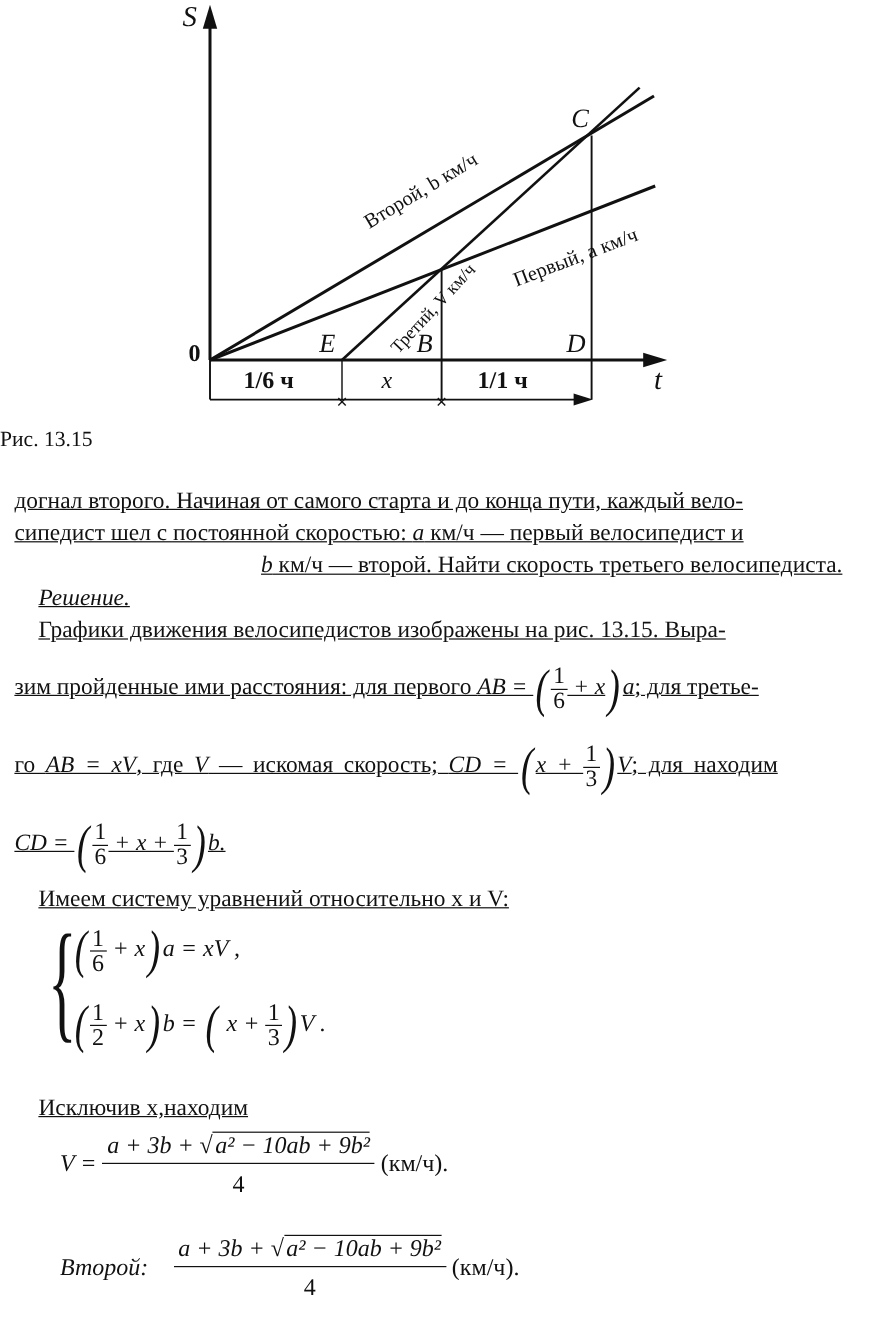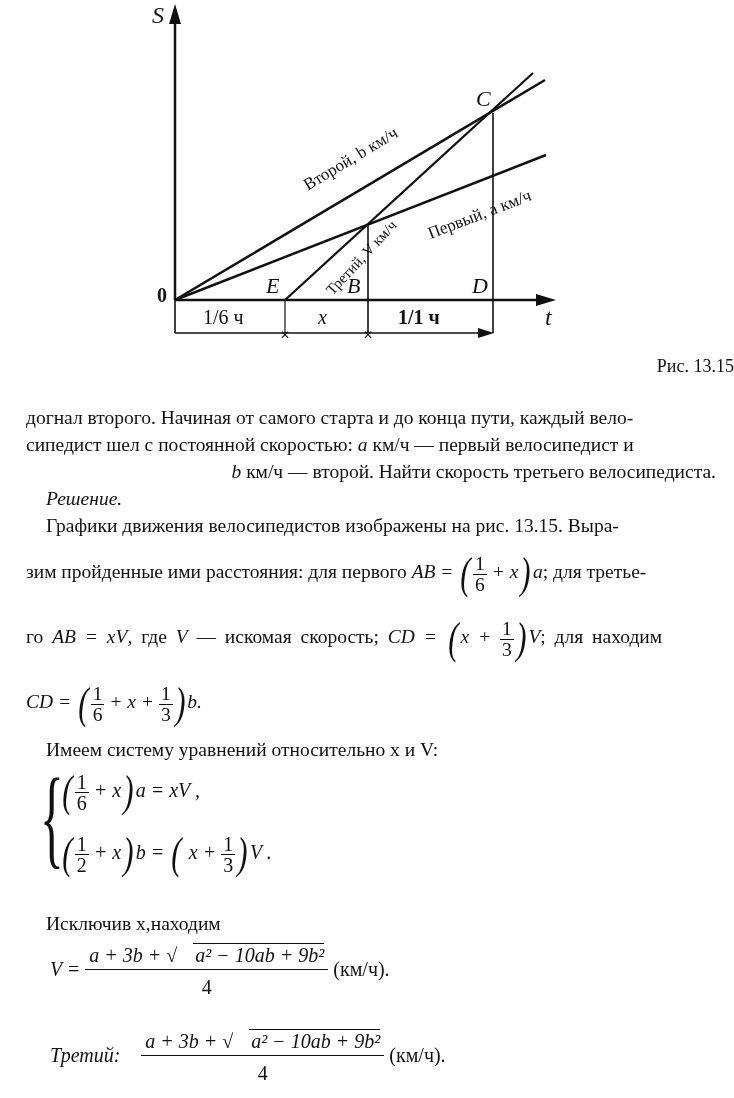--- a/index.html
+++ b/index.html
@@ -1,32 +1,32 @@
 <!DOCTYPE html>
 <html><head>
 <meta charset="utf-8">
 <style>
   html, body { margin: 0; padding: 0; background: #ffffff; }
   body { width: 734px; height: 1098px; position: relative; overflow: hidden;
          font-family: "Liberation Serif", serif; color: #111; }
   .diagram { position: absolute; left: 0; top: 0; width: 734px; height: 395px; }
-  .caption { position: absolute; top: 356px; left: 0; width: 734px; text-align: right; font-size: 18px; }
-  .para { position: absolute; left: 26px; width: 690px; font-size: 19.5px; line-height: 27px; white-space: nowrap; }
+  .caption { position: absolute; top: 356px; left: 0; width: 734px; text-align: left; font-size: 18px; }
+  .para { position: absolute; left: 12px; width: 690px; font-size: 19.5px; line-height: 27px; white-space: nowrap; text-decoration: underline; }
   .indent { padding-left: 20px; }
   .ital { font-style: italic; }
   .math { font-family: "Liberation Serif", serif; font-style: italic; }
   .frac { display: inline-block; vertical-align: middle; text-align: center; font-style: normal; }
   .frac > span { display: block; line-height: 20px; }
   .frac .num { border-bottom: 1.3px solid #111; padding: 0 2px; }
   .paren { font-size: 44px; font-weight: 100; vertical-align: middle; line-height: 1; display: inline-block; transform: scaleX(0.7); }
   .row { position: absolute; left: 30px; font-size: 20px; white-space: nowrap; }
   .big-frac { display: inline-block; vertical-align: middle; text-align: center; }
   .big-frac .num { display: block; border-bottom: 1.4px solid #111; padding: 0 4px 2px; font-style: italic; }
   .big-frac .den { display: block; padding-top: 6px; font-style: normal; }
-  .sqrt { border-top: 1.3px solid #111; padding-left: 2px; margin-left: 16px; }
+  .sqrt { border-top: 1.3px solid #111; padding-left: 2px; }
   .brace { position: absolute; font-size: 110px; line-height: 1; font-weight: 100; transform: scaleX(0.45); transform-origin: left top; }
 </style>
 </head>
 <body>
 
 <svg class="diagram" viewBox="0 0 734 395" xmlns="http://www.w3.org/2000/svg">
 
   <line x1="175" y1="300" x2="175" y2="12" stroke="#111" stroke-width="2.5"></line>
   <polygon points="175,4 169,24 181,24" fill="#111"></polygon>
   <line x1="175" y1="300" x2="545" y2="300" stroke="#111" stroke-width="2.5"></line>
@@ -50,21 +50,21 @@
 <div style="position:absolute;left:152px;top:2px;font-size:24px;font-style:italic;">S</div>
 <div style="position:absolute;left:545px;top:304px;font-size:24px;font-style:italic;">t</div>
 <div style="position:absolute;left:157px;top:284px;font-size:20px;font-weight:bold;">0</div>
 <div style="position:absolute;left:476px;top:86px;font-size:22px;font-style:italic;">C</div>
 <div style="position:absolute;left:266px;top:273px;font-size:22px;font-style:italic;">E</div>
 <div style="position:absolute;left:347px;top:273px;font-size:22px;font-style:italic;">B</div>
 <div style="position:absolute;left:472px;top:273px;font-size:22px;font-style:italic;">D</div>
 <div style="position:absolute;left:300px;top:178px;font-size:17px;transform:rotate(-31deg);transform-origin:left top;white-space:nowrap;">Второй, b км/ч</div>
 <div style="position:absolute;left:425px;top:225px;font-size:17px;transform:rotate(-21deg);transform-origin:left top;white-space:nowrap;">Первый, a км/ч</div>
 <div style="position:absolute;left:323px;top:287px;font-size:15px;transform:rotate(-47deg);transform-origin:left top;white-space:nowrap;">Третий, V км/ч</div>
-<div style="position:absolute;left:203px;top:306px;font-size:20px;font-weight:normal;">1/6 ч</div>
+<div style="position:absolute;left:203px;top:306px;font-size:20px;font-weight:bold;">1/6 ч</div>
 <div style="position:absolute;left:318px;top:306px;font-size:20px;font-style:italic;">x</div>
 <div style="position:absolute;left:398px;top:306px;font-size:20px;font-weight:bold;">1/1 ч</div>
 <div class="caption">Рис. 13.15</div>
 
 <div class="para" style="top:404px;">догнал второго. Начиная от самого старта и до конца пути, каждый вело-</div>
 <div class="para" style="top:431px;">
   <span>сипедист шел с постоянной скоростью: </span><span class="ital">a</span><span> км/ч — первый велосипедист и</span>
 </div>
 <div class="para" style="top:458px;text-align:right;">
   <span class="ital">b</span><span> км/ч — второй. Найти скорость третьего велосипедиста.</span>
@@ -101,19 +101,19 @@
 <div class="row" style="left:50px;top:944px;">
   <span class="math">V =</span>
   <span class="big-frac">
     <span class="num">a + 3b + √<span class="sqrt">a² − 10ab + 9b²</span></span>
     <span class="den">4</span>
   </span>
   <span>(км/ч).</span>
 </div>
 
 <div class="row" style="left:50px;top:1030px;">
-  <span class="ital">Третий:</span>
+  <span class="ital">Второй:</span>
   <span class="big-frac" style="margin-left:16px;">
     <span class="num">a + 3b + √<span class="sqrt">a² − 10ab + 9b²</span></span>
     <span class="den">4</span>
   </span>
   <span>(км/ч).</span>
 </div>
 
 </body></html>

